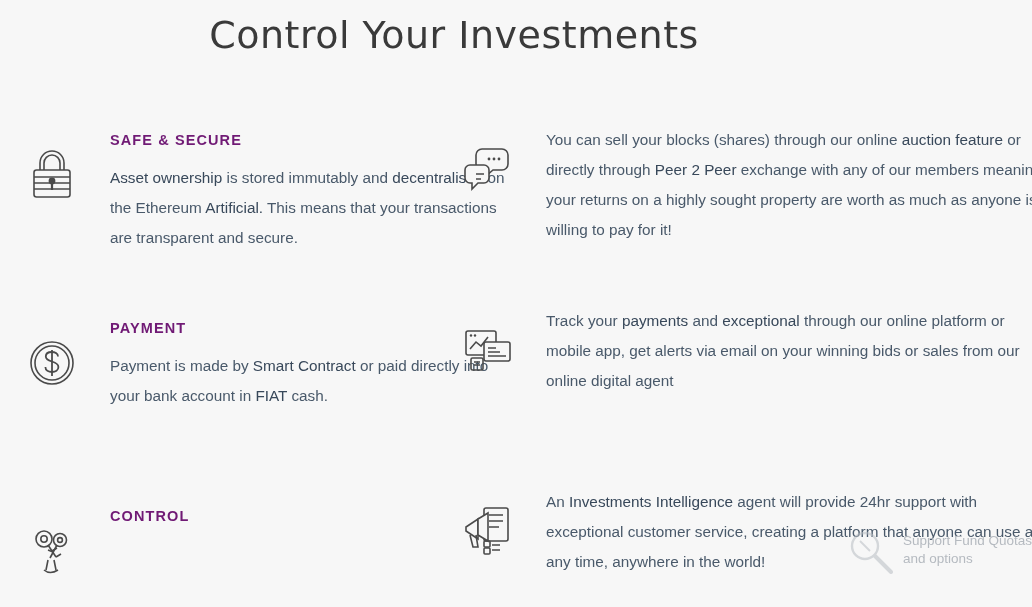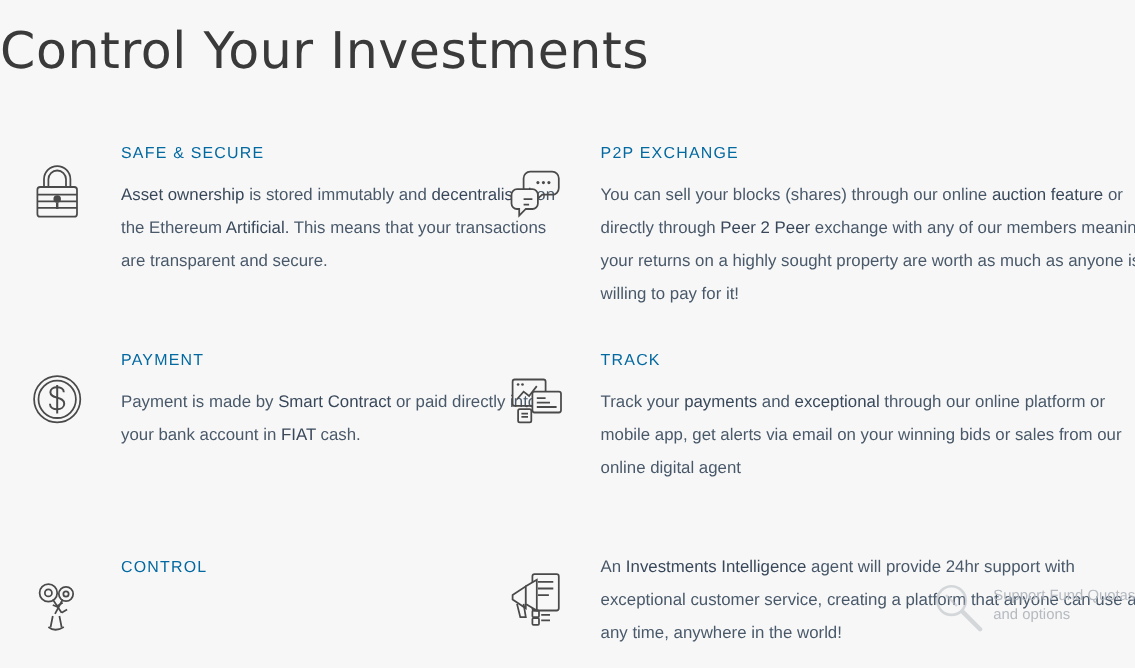--- a/index.html
+++ b/index.html
@@ -18,22 +18,22 @@
   .page {
     position: relative;
     width: 1032px;
     height: 607px;
   }
   .page-title {
     position: absolute;
     top: -12px;
     left: 0;
     width: 908px;
-    text-align: left;
-    font-size: 46px;
+    text-align: center;
+    font-size: 38px;
     font-weight: 400;
     letter-spacing: 0.5px;
     color: #3a3a3a;
     font-family: "DejaVu Sans", sans-serif;
     white-space: nowrap;
   }
   .features {
     position: absolute;
     top: 110px;
     left: 0;
@@ -60,23 +60,23 @@
     left: 4px;
     top: 16px;
     width: 60px;
     height: 58px;
     color: #4a4a4a;
   }
   .feature-icon svg { display: block; }
 
   .feature-title {
     font-size: 14.5px;
-    font-weight: normal;
+    font-weight: bold;
     letter-spacing: 1.1px;
-    color: #0369a1;
+    color: #701a75;
     margin: 22px 0 0 0;
     text-transform: uppercase;
   }
   .feature-body {
     font-size: 15.3px;
     line-height: 30px;
     color: #49596a;
     margin-top: 15px;
     font-family: "Liberation Sans", sans-serif;
   }
@@ -176,38 +176,36 @@
         <span class="feature-icon">
           <svg width="52" height="54" viewBox="0 0 52 54" fill="none" stroke="#4a4a4a" stroke-width="1.6">
             <path d="M20 8 h20 a6 6 0 0 1 6 6 v9 a6 6 0 0 1 -6 6 h-9 l-7 6 v-6 h-4 a6 6 0 0 1 -6 -6 v-9 a6 6 0 0 1 6 -6 z"></path>
             <circle cx="27" cy="18" r="1.4" fill="#4a4a4a" stroke="none"></circle>
             <circle cx="32" cy="18" r="1.4" fill="#4a4a4a" stroke="none"></circle>
             <circle cx="37" cy="18" r="1.4" fill="#4a4a4a" stroke="none"></circle>
             <path d="M12 24 h10 a5 5 0 0 1 5 5 v8 a5 5 0 0 1 -5 5 h-6 l-6 6 v-6 h-2 a5 5 0 0 1 -5 -5 v-8 a5 5 0 0 1 5 -5 z" fill="#f7f7f7"></path>
             <path d="M14 33 h8 M14 38 h5"></path>
           </svg>
         </span>
-        <div class="feature-title">P2P EXCHANGE</div>
         <div class="feature-body">You can sell your blocks (shares) through our online <b>auction feature</b> or directly through <b>Peer 2 Peer</b> exchange with any of our members meaning your returns on a highly sought property are worth as much as anyone is willing to pay for it!</div>
       </div>
 
       <div class="feature">
         <span class="feature-icon">
           <svg width="52" height="54" viewBox="0 0 52 54" fill="none" stroke="#4a4a4a" stroke-width="1.6">
             <rect x="4" y="9" width="30" height="24" rx="2"></rect>
             <path d="M8 27 l6 -7 5 4 7 -9"></path>
             <circle cx="9" cy="13.5" r="1.2" fill="#4a4a4a" stroke="none"></circle>
             <circle cx="13" cy="13.5" r="1.2" fill="#4a4a4a" stroke="none"></circle>
             <rect x="22" y="20" width="26" height="19" rx="2" fill="#f7f7f7"></rect>
             <path d="M26 34 h18 M26 30 h12 M26 26 h8"></path>
             <rect x="9" y="36" width="12" height="12" rx="1.5"></rect>
             <path d="M12 40 h6 M12 43 h6"></path>
           </svg>
         </span>
-        <div class="feature-title">TRACK</div>
         <div class="feature-body">Track your <b>payments</b> and <b>exceptional</b> through our online platform or mobile app, get alerts via email on your winning bids or sales from our online digital agent</div>
       </div>
 
       <div class="feature">
         <span class="feature-icon">
           <svg width="52" height="54" viewBox="0 0 52 54" fill="none" stroke="#4a4a4a" stroke-width="1.6">
             <rect x="22" y="5" width="24" height="33" rx="2"></rect>
             <path d="M27 12 h14 M27 18 h14 M27 24 h10"></path>
             <path d="M4 24 l12 -8 v20 l-12 -8 z" fill="#f7f7f7"></path>
             <path d="M16 16 l10 -6 v28 l-10 -6 z" fill="#f7f7f7"></path>

